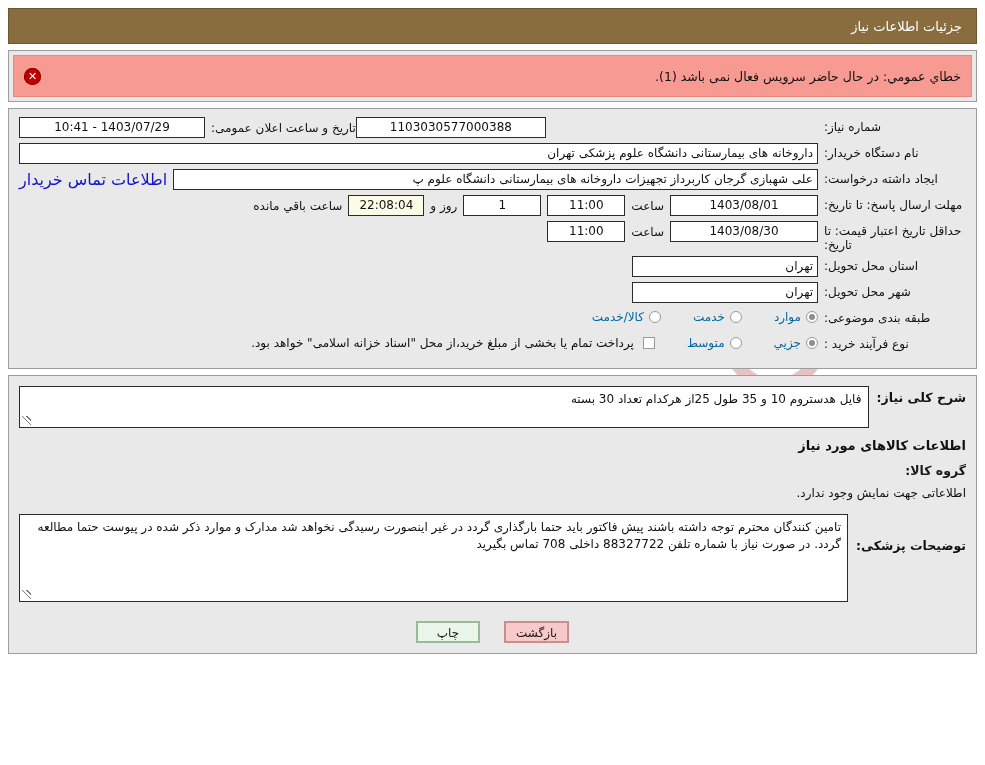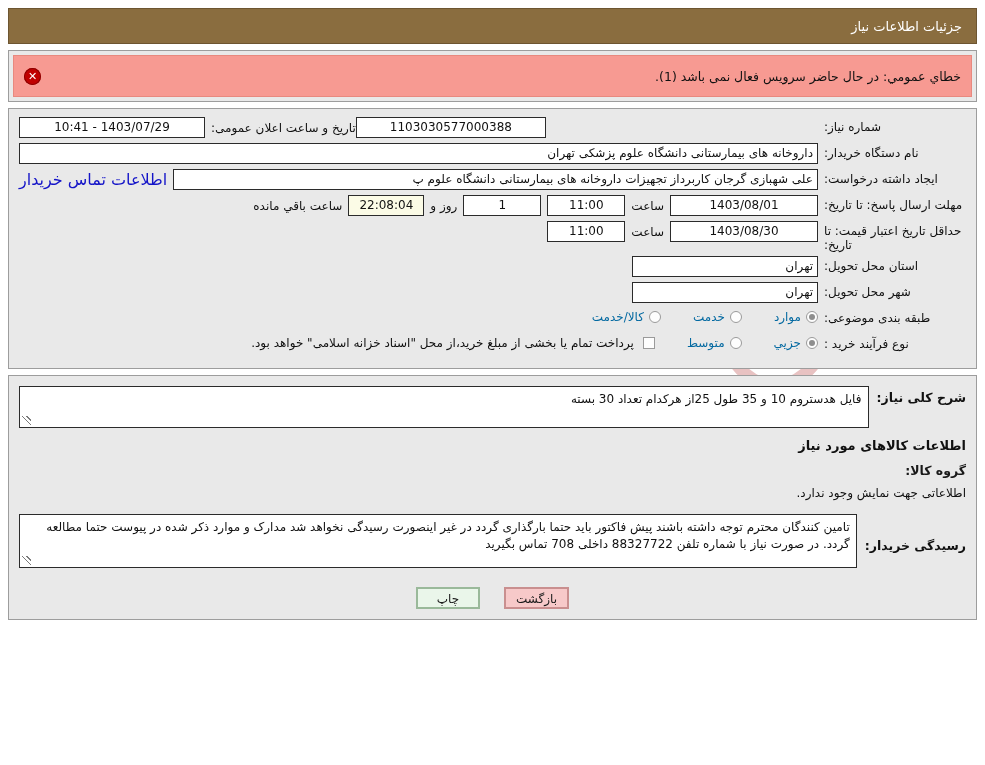--- a/index.html
+++ b/index.html
@@ -473,22 +473,22 @@
 
     <div class="sec-heading">اطلاعات کالاهای مورد نیاز</div>
 
     <div class="grp-row">
       <div class="grp-label">گروه کالا:</div>
     </div>
 
     <div class="plain-note">اطلاعاتی جهت نمایش وجود ندارد.</div>
 
     <div class="srow" style="margin-top:14px;">
-      <div class="sec-label" style="padding-top:24px;">رسیدگی خریدار:</div>
-      <div class="ta" style="flex:1 1 auto; height:54px;">تامین کنندگان محترم توجه داشته باشند پیش فاکتور باید حتما بارگذاری گردد در غیر اینصورت رسیدگی نخواهد شد مدارک و موارد ذکر شده در پیوست حتما مطالعه گردد. در صورت نیاز با شماره تلفن 88327722 داخلی 708 تماس بگیرید</div>
+      <div class="sec-label" style="padding-top:24px;">توضیحات پزشکی:</div>
+      <div class="ta" style="flex:1 1 auto; height:88px;">تامین کنندگان محترم توجه داشته باشند پیش فاکتور باید حتما بارگذاری گردد در غیر اینصورت رسیدگی نخواهد شد مدارک و موارد ذکر شده در پیوست حتما مطالعه گردد. در صورت نیاز با شماره تلفن 88327722 داخلی 708 تماس بگیرید</div>
     </div>
 
     <div class="footer">
       <div class="btn btn-back">بازگشت</div>
       <div class="btn btn-print">چاپ</div>
     </div>
 
   </div>
 
 </div>

